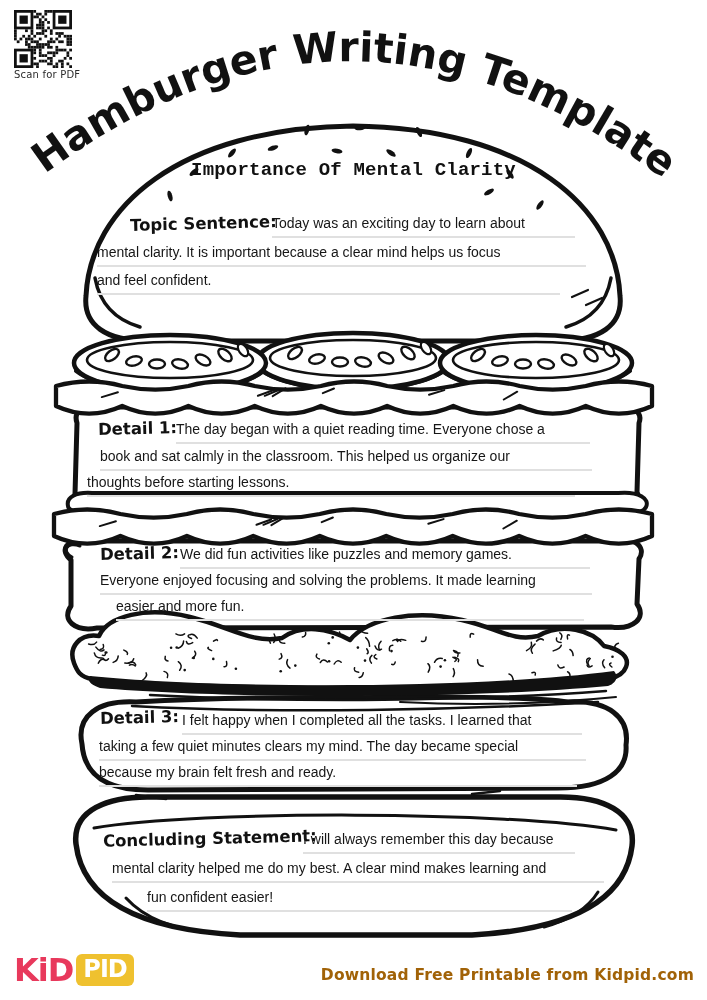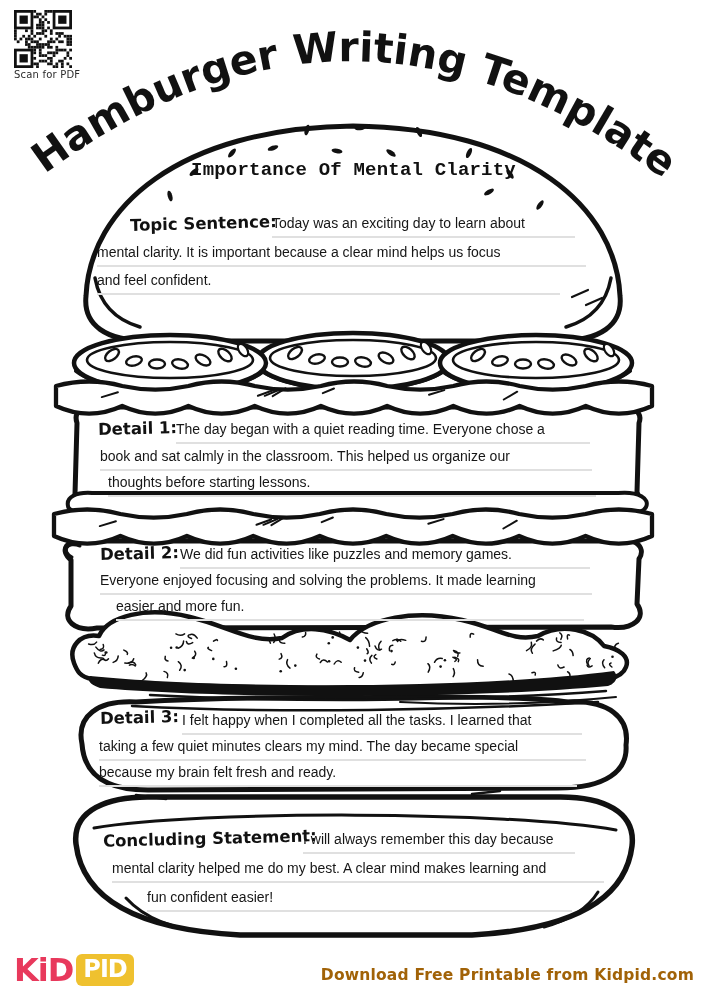--- a/index.html
+++ b/index.html
@@ -391,21 +391,21 @@
   <div class="essay-title">Importance Of Mental Clarity</div>
 
   <div class="label" style="left:130px;top:214px;">Topic Sentence:</div>
   <div class="wline" style="left:272px;top:214px;width:303px">Today was an exciting day to learn about</div>
   <div class="wline" style="left:97px;top:243px;width:489px">mental clarity. It is important because a clear mind helps us focus</div>
   <div class="wline" style="left:97px;top:271px;width:463px">and feel confident.</div>
 
   <div class="label" style="left:98px;top:419px;">Detail 1:</div>
   <div class="wline" style="left:176px;top:420px;width:414px">The day began with a quiet reading time. Everyone chose a</div>
   <div class="wline" style="left:100px;top:447px;width:492px">book and sat calmly in the classroom. This helped us organize our</div>
-  <div class="wline" style="left:108px;top:473px;width:488px">thoughts before starting lessons.</div>
+  <div class="wline" style="left:87px;top:473px;width:488px">thoughts before starting lessons.</div>
 
   <div class="label" style="left:100px;top:544px;">Detail 2:</div>
   <div class="wline" style="left:180px;top:545px;width:410px">We did fun activities like puzzles and memory games.</div>
   <div class="wline" style="left:100px;top:571px;width:492px">Everyone enjoyed focusing and solving the problems. It made learning</div>
   <div class="wline" style="left:116px;top:597px;width:468px">easier and more fun.</div>
 
   <div class="label" style="left:100px;top:708px;">Detail 3:</div>
   <div class="wline" style="left:182px;top:711px;width:400px">I felt happy when I completed all the tasks. I learned that</div>
   <div class="wline" style="left:99px;top:737px;width:487px">taking a few quiet minutes clears my mind. The day became special</div>
   <div class="wline" style="left:99px;top:763px;width:478px">because my brain felt fresh and ready.</div>

